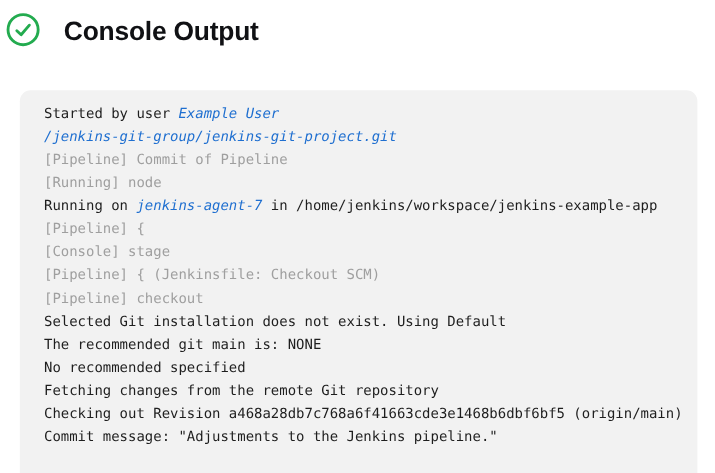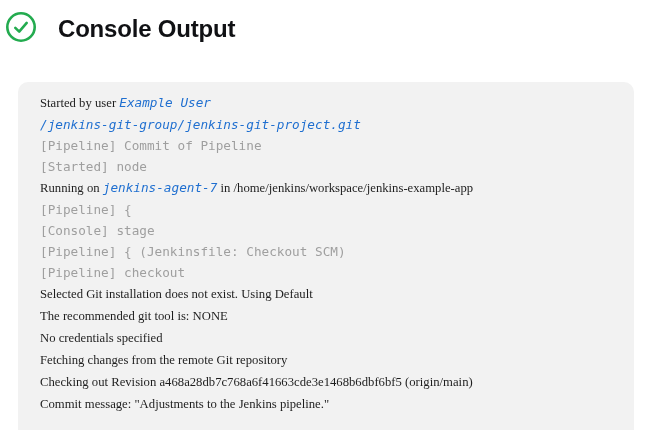--- a/index.html
+++ b/index.html
@@ -48,21 +48,21 @@
     padding: 10px 10px 10px 22px;
     overflow: hidden;
   }
   .console-line {
     font-family: "DejaVu Sans Mono", monospace;
     font-size: 12.7px;
     line-height: 21px;
     white-space: pre;
     color: var(--text);
   }
-  .seg.plain { color: var(--text); font-family: Liberation Serif, serif; }
+  .seg.plain { color: var(--text); }
   .seg.muted { color: var(--muted-text); }
   .seg.link  { color: var(--link); text-decoration: none; cursor: pointer; font-style: italic; }
 </style>
 </head>
 <body>
 
 <div class="page">
 
   <header class="header">
     <span class="status-icon">
@@ -71,27 +71,27 @@
         <path d="M10.3 16.9 L14.2 20.6 L21.7 11.9" fill="none" stroke="currentColor" stroke-width="2.6" stroke-linecap="round" stroke-linejoin="round"></path>
       </svg>
     </span>
     <h1 class="title">Console Output</h1>
   </header>
 
   <div class="console" id="console-log">
       <div class="console-line"><span class="seg plain">Started by user </span><span class="seg link">Example User</span></div>
       <div class="console-line"><span class="seg link">/jenkins-git-group/jenkins-git-project.git</span></div>
       <div class="console-line"><span class="seg muted">[Pipeline] Commit of Pipeline</span></div>
-      <div class="console-line"><span class="seg muted">[Started] node</span></div>
+      <div class="console-line"><span class="seg muted">[Running] node</span></div>
       <div class="console-line"><span class="seg plain">Running on </span><span class="seg link">jenkins-agent-7</span><span class="seg plain"> in /home/jenkins/workspace/jenkins-example-app</span></div>
       <div class="console-line"><span class="seg muted">[Pipeline] {</span></div>
       <div class="console-line"><span class="seg muted">[Console] stage</span></div>
       <div class="console-line"><span class="seg muted">[Pipeline] { (Jenkinsfile: Checkout SCM)</span></div>
       <div class="console-line"><span class="seg muted">[Pipeline] checkout</span></div>
       <div class="console-line"><span class="seg plain">Selected Git installation does not exist. Using Default</span></div>
-      <div class="console-line"><span class="seg plain">The recommended git tool is: NONE</span></div>
-      <div class="console-line"><span class="seg plain">No credentials specified</span></div>
+      <div class="console-line"><span class="seg plain">The recommended git main is: NONE</span></div>
+      <div class="console-line"><span class="seg plain">No recommended specified</span></div>
       <div class="console-line"><span class="seg plain">Fetching changes from the remote Git repository</span></div>
       <div class="console-line"><span class="seg plain">Checking out Revision a468a28db7c768a6f41663cde3e1468b6dbf6bf5 (origin/main)</span></div>
       <div class="console-line"><span class="seg plain">Commit message: "Adjustments to the Jenkins pipeline."</span></div>
     </div>
 
 </div>
 
 </body></html>

